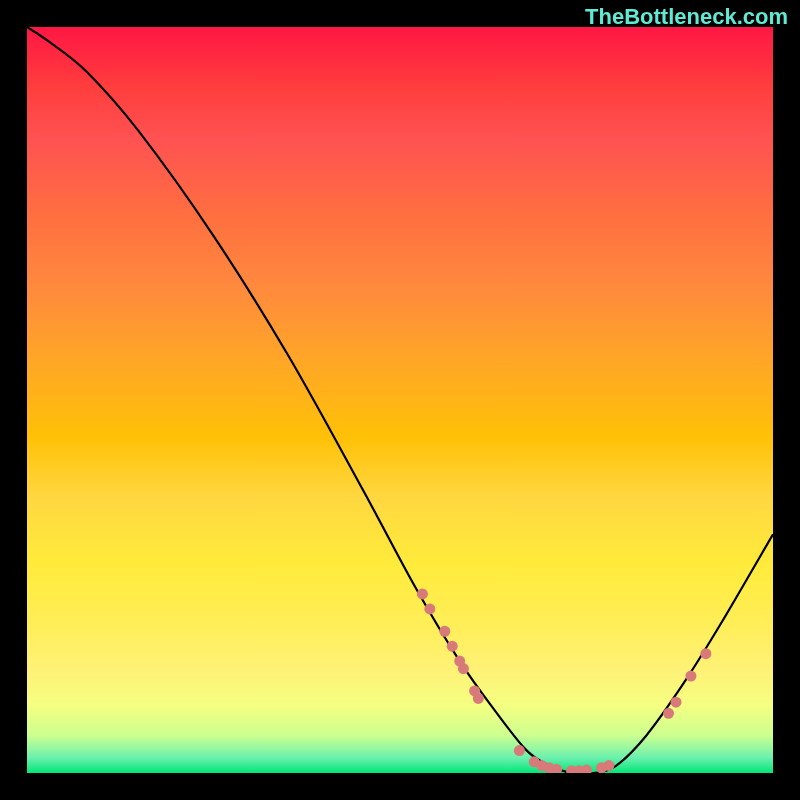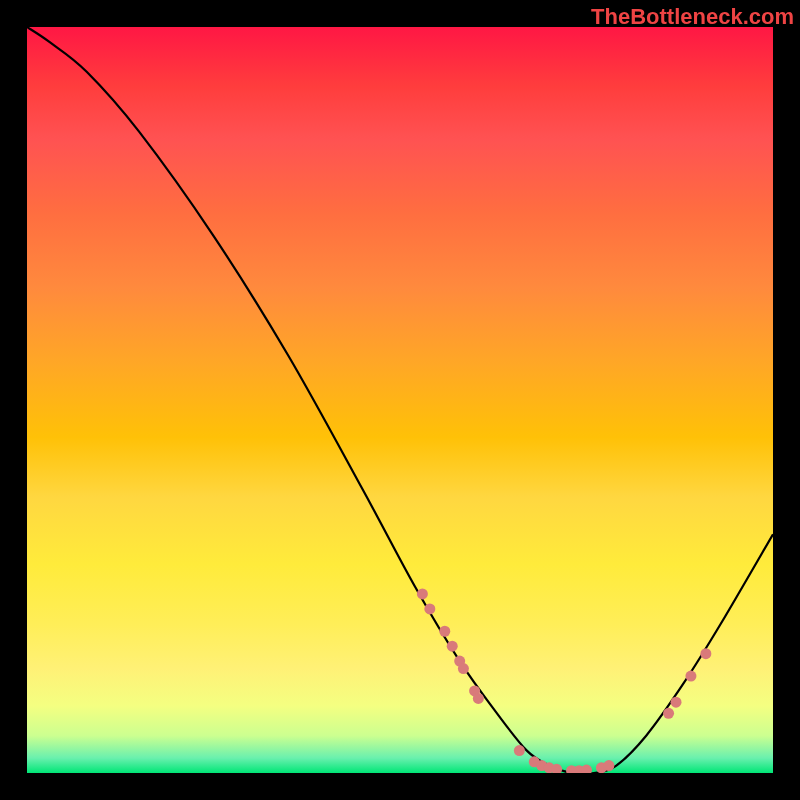--- a/index.html
+++ b/index.html
@@ -12,22 +12,22 @@
     position: relative;
   }
   .container {
     width: 800px;
     height: 800px;
     position: relative;
   }
   .watermark {
     position: absolute;
     top: 4px;
-    right: 6px;
-    color: #ef4444;
+    right: 12px;
+    color: #5eead4;
     font-size: 22px;
     font-weight: bold;
     z-index: 10;
   }
   .plot-area {
     position: absolute;
     left: 27px;
     top: 27px;
     width: 746px;
     height: 746px;

